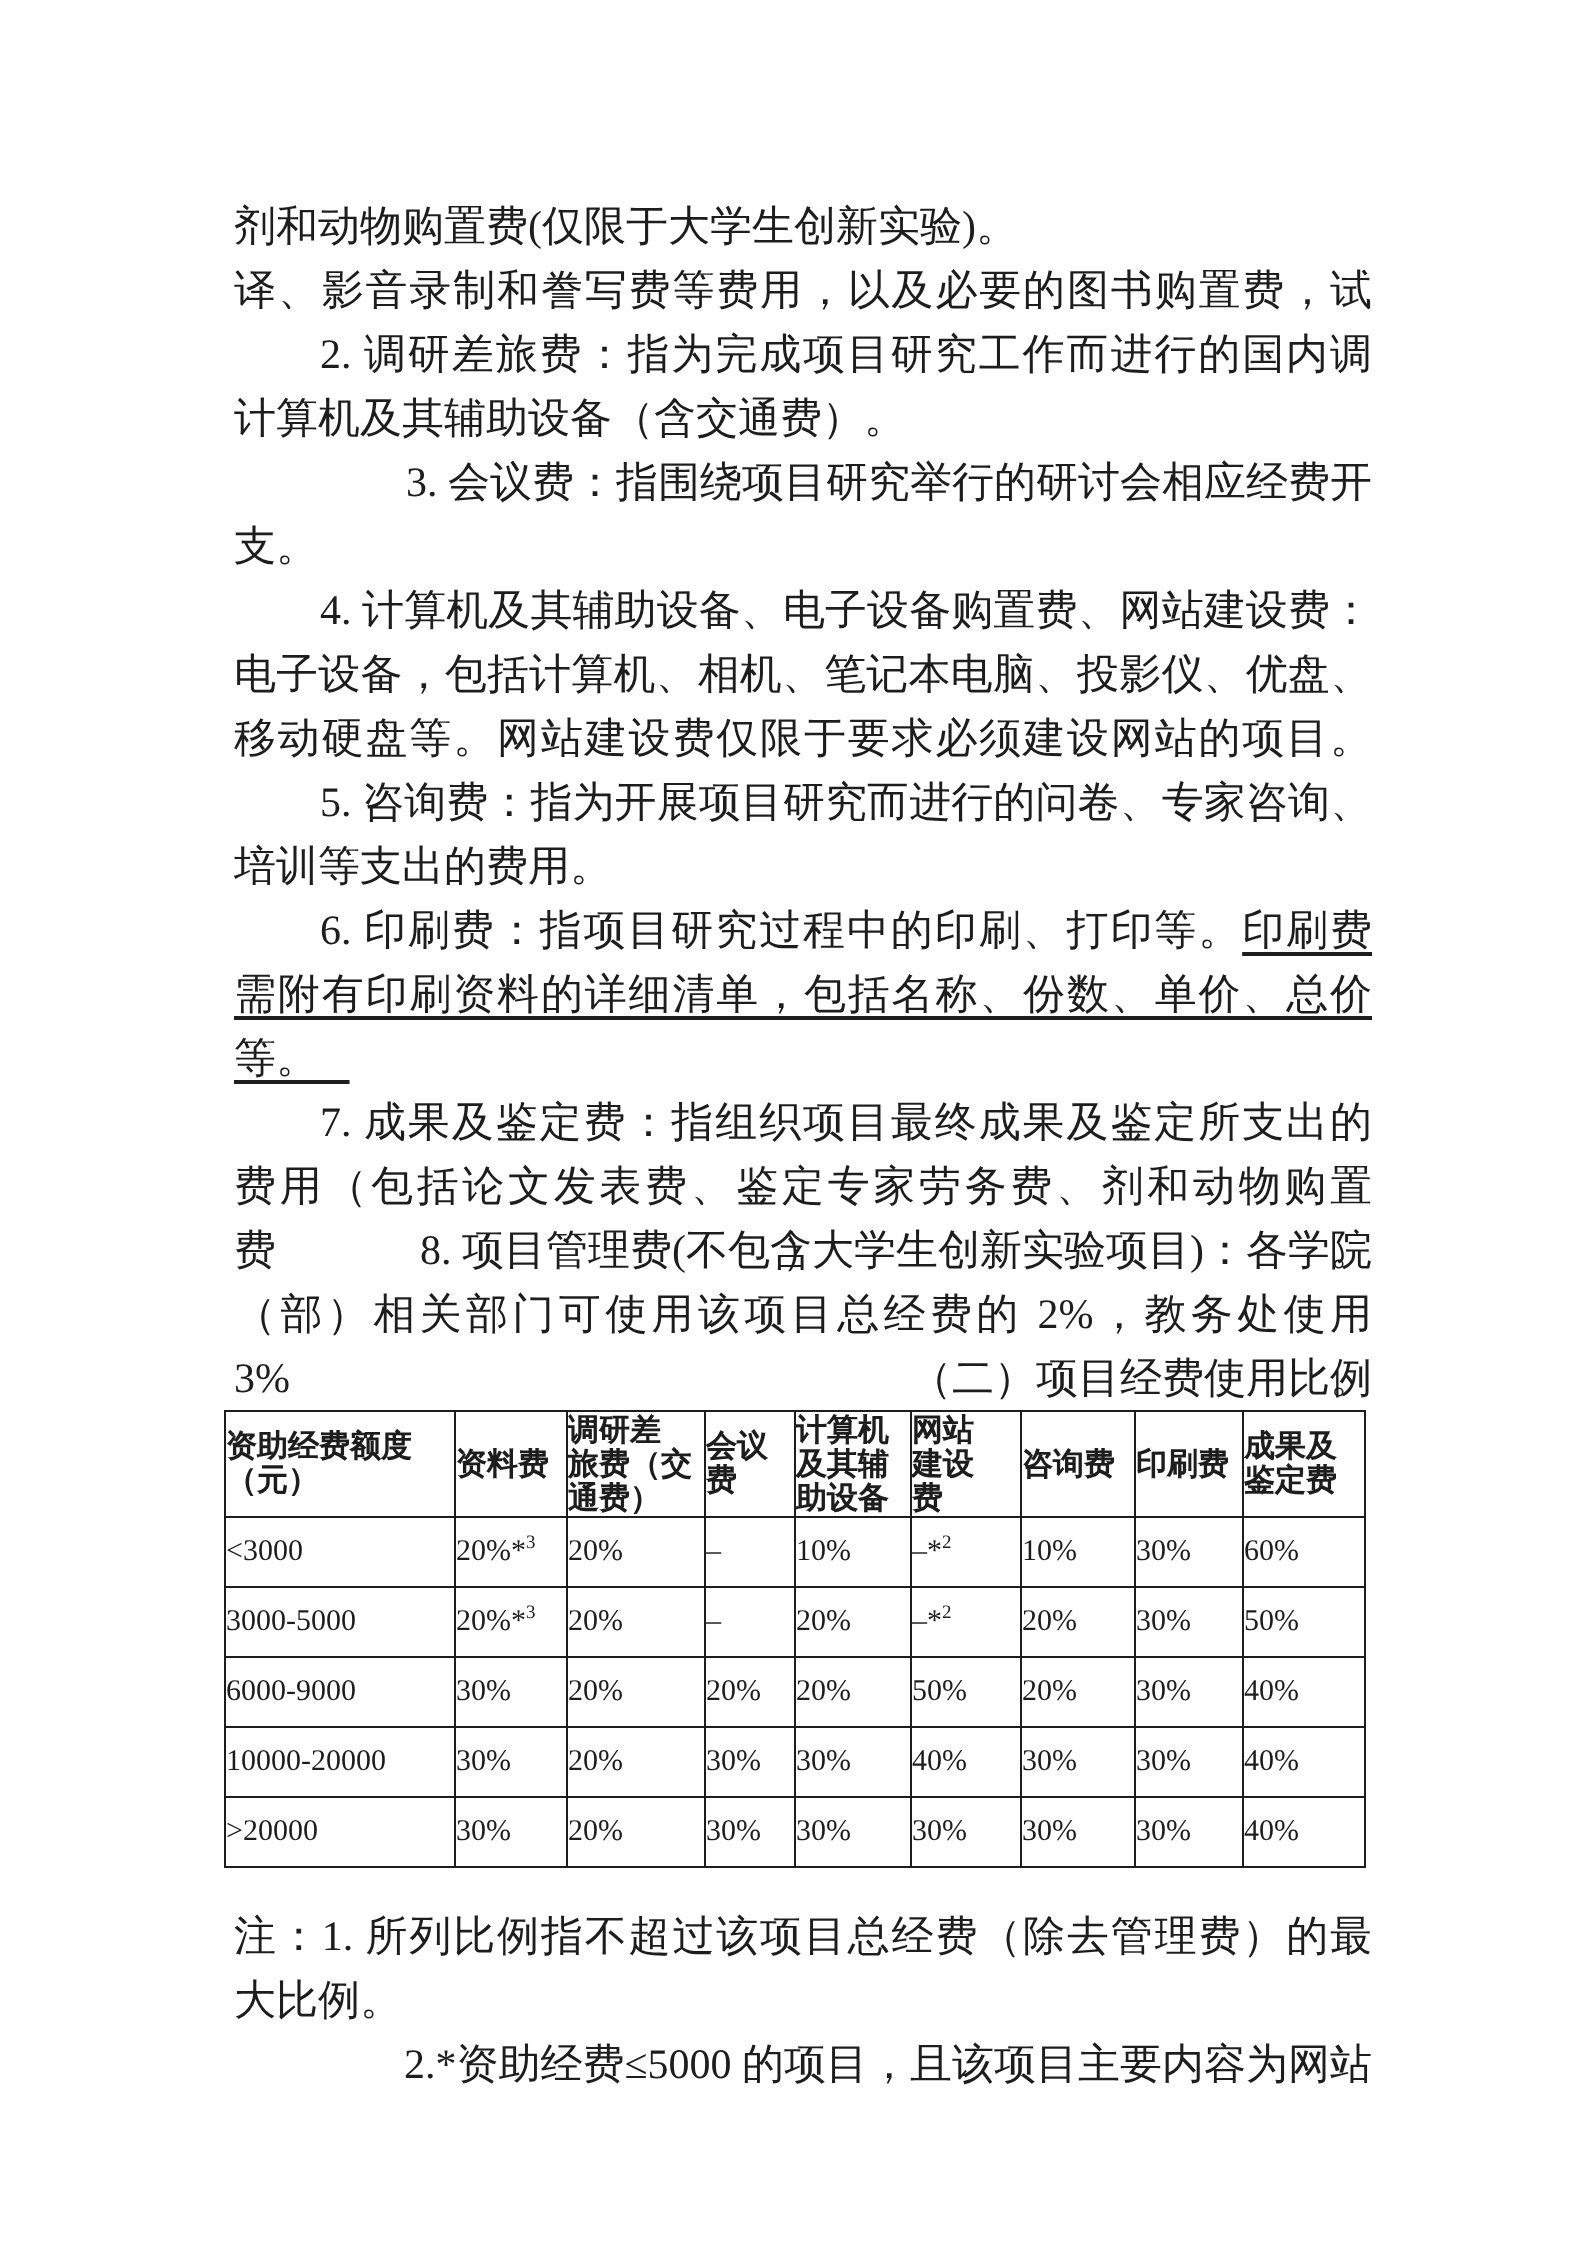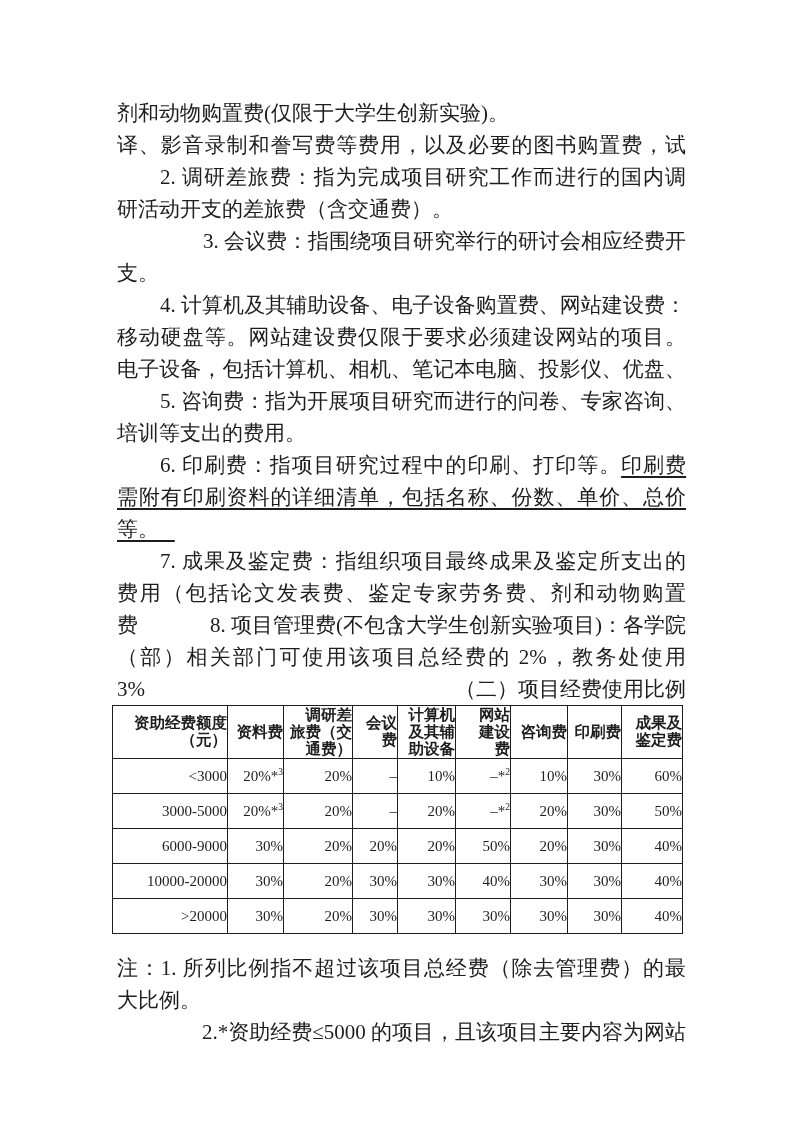--- a/index.html
+++ b/index.html
@@ -40,21 +40,21 @@
   }
   
   table.fund {
     border-collapse: collapse;
     table-layout: fixed;
     width: 570px;
     margin-left: -5px;
   }
   table.fund th, table.fund td {
     border: 1.5px solid #1d1d1d;
-    text-align: right;
+    text-align: left;
     vertical-align: middle;
     padding: 0;
     overflow: hidden;
   }
   table.fund th {
     font-family: "DejaVu Sans", "Liberation Sans", sans-serif;
     font-weight: 600;
     font-size: 15.5px;
     line-height: 17px;
     white-space: pre-line;
@@ -76,26 +76,26 @@
 </head>
 <body>
 
 <div class="page">
   <div class="content">
 
     <div id="body-lines">
         <div class="line"><span>剂和动物购置费(仅限于大学生创新实验)。</span></div>
         <div class="line fill"><span>译、影音录制和誊写费等费用，以及必要的图书购置费，试</span></div>
         <div class="line indent fill"><span>2. 调研差旅费：指为完成项目研究工作而进行的国内调</span></div>
-        <div class="line"><span>研活动开支的差旅费（含交通费）。</span></div>
+        <div class="line"><span>计算机及其辅助设备（含交通费）。</span></div>
         <div class="line indent"><span>3. 会议费：指围绕项目研究举行的研讨会相应经费开</span></div>
         <div class="line"><span>支。</span></div>
         <div class="line indent fill"><span>4. 计算机及其辅助设备、电子设备购置费、网站建设费：</span></div>
+        <div class="line fill"><span>电子设备，包括计算机、相机、笔记本电脑、投影仪、优盘、</span></div>
         <div class="line fill"><span>移动硬盘等。网站建设费仅限于要求必须建设网站的项目。</span></div>
-        <div class="line fill"><span>电子设备，包括计算机、相机、笔记本电脑、投影仪、优盘、</span></div>
         <div class="line indent fill"><span>5. 咨询费：指为开展项目研究而进行的问卷、专家咨询、</span></div>
         <div class="line"><span>培训等支出的费用。</span></div>
         <div class="line indent fill"><span>6. 印刷费：指项目研究过程中的印刷、打印等。</span><span class="u">印刷费</span></div>
         <div class="line fill"><span class="u">需附有印刷资料的详细清单，包括名称、份数、单价、总价</span></div>
         <div class="line"><span class="u">等。&nbsp;&nbsp;&nbsp;</span></div>
         <div class="line indent fill"><span>7. 成果及鉴定费：指组织项目最终成果及鉴定所支出的</span></div>
         <div class="line fill"><span>费用（包括论文发表费、鉴定专家劳务费、剂和动物购置费）。</span></div>
         <div class="line indent"><span>8. 项目管理费(不包含大学生创新实验项目)：各学院</span></div>
         <div class="line fill"><span>（部）相关部门可使用该项目总经费的 2%，教务处使用 3%。</span></div>
         <div class="line indent"><span>（二）项目经费使用比例</span></div>

